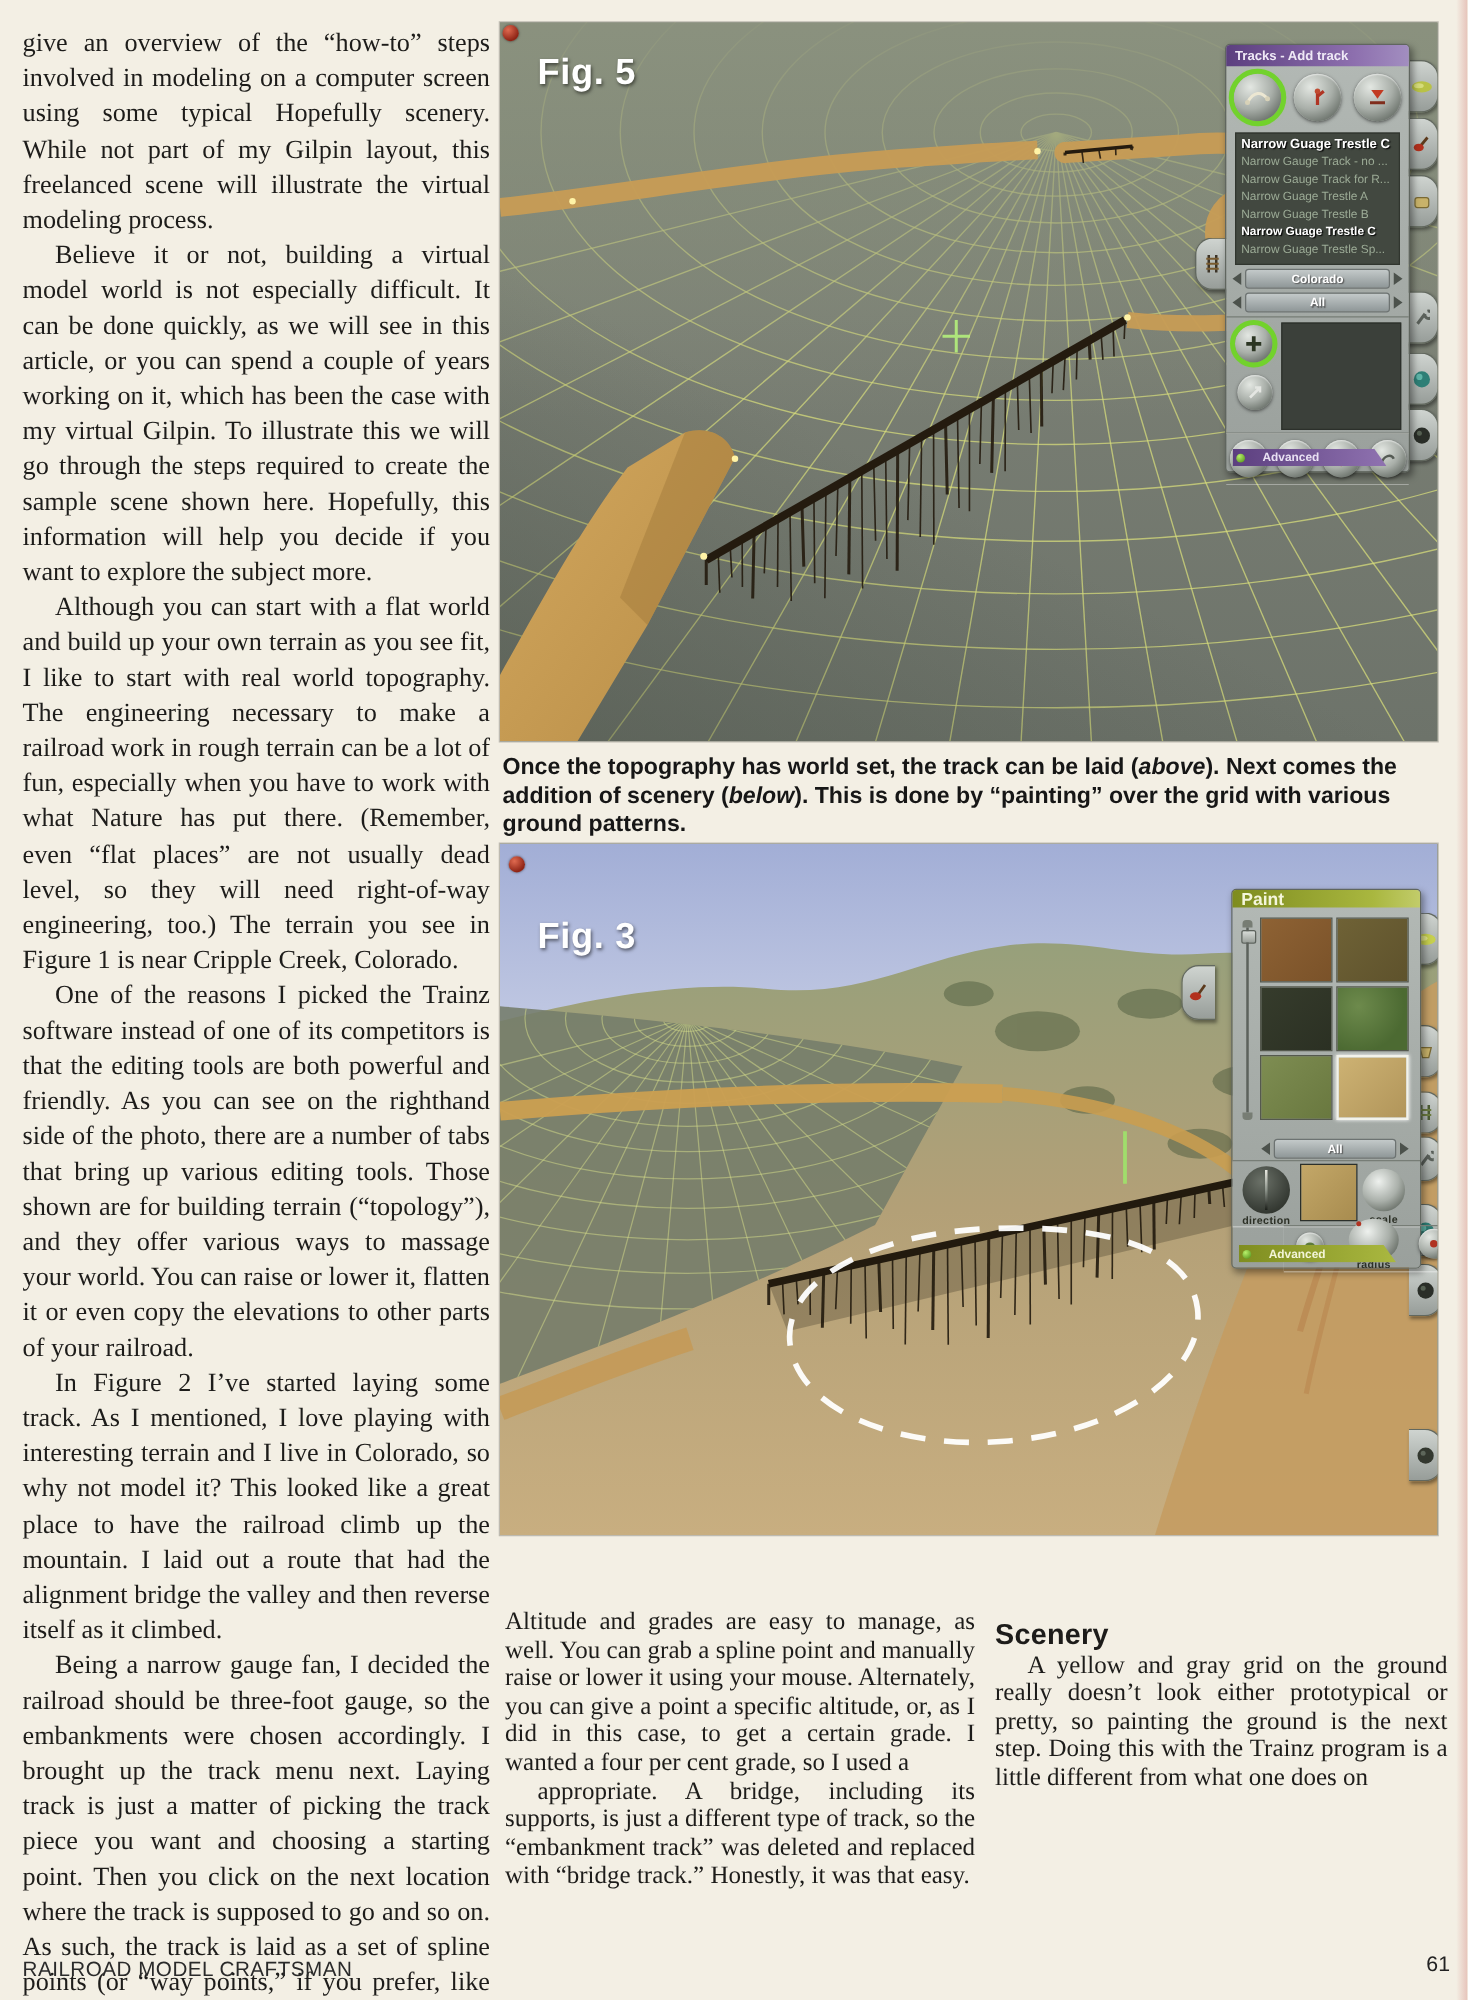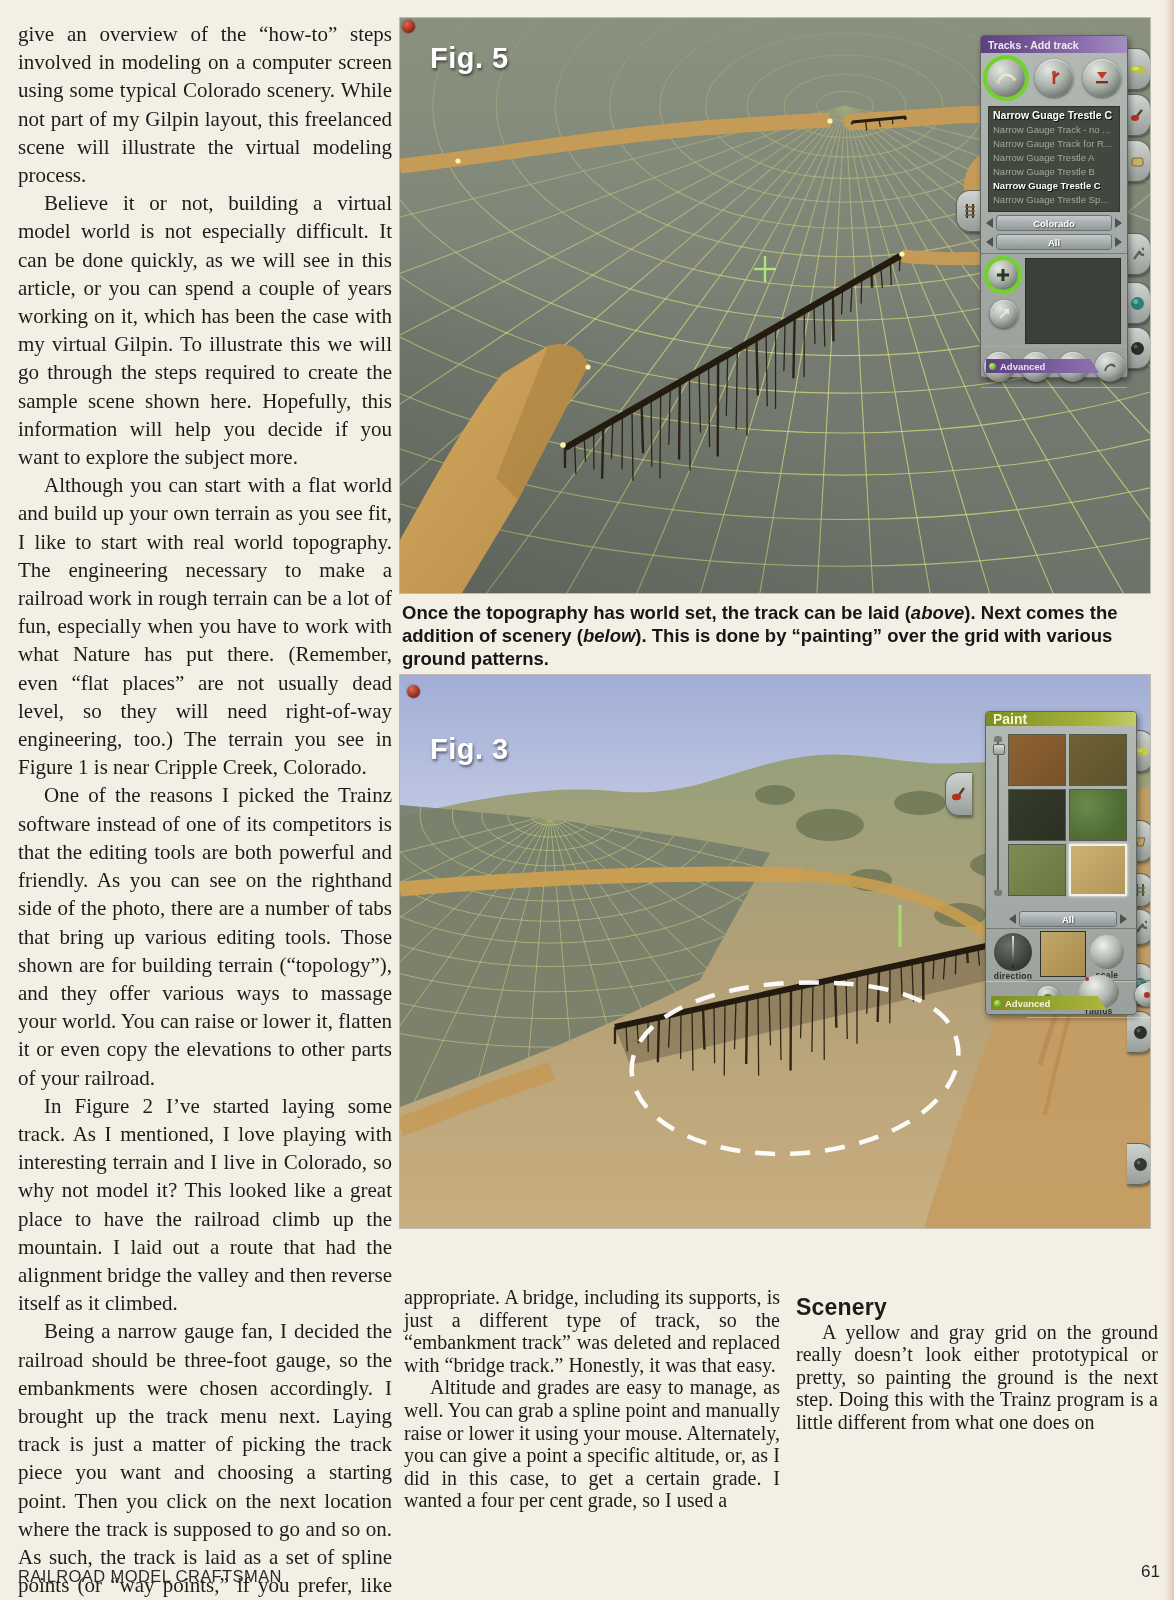--- a/index.html
+++ b/index.html
@@ -59,21 +59,21 @@
   .listbox .itm.on{color:#fff;font-weight:bold;text-shadow:1px 1px 1px #000;}
   .selrow{display:flex;align-items:center;margin:3px 5px;gap:3px;}
   .pill{flex:1;height:14px;border-radius:3px;display:flex;align-items:center;justify-content:center;
        background:linear-gradient(180deg,#c3c9c9,#8f9798);border:1px solid #6d7372;
        font-family:"Liberation Sans",sans-serif;font-weight:bold;font-size:9.5px;color:#fff;
        text-shadow:1px 1px 1px #555;}
   .tri{width:0;height:0;border-top:5px solid transparent;border-bottom:5px solid transparent;}
   .tri.l{border-right:7px solid #4c524c;}
   .tri.r{border-left:7px solid #4c524c;}
   .advstrip{position:absolute;bottom:4px;left:5px;height:14px;width:68%;display:flex;
-       align-items:center;padding-left:14px;font-family:"Liberation Sans",sans-serif;
+       align-items:center;padding-left:24px;font-family:"Liberation Sans",sans-serif;
        font-weight:bold;font-size:9.5px;clip-path:polygon(0 0,92% 0,100% 100%,0 100%);}
   .advstrip.purple{background:linear-gradient(90deg,#5c3f7f,#8f72b0);color:#e9e1f3;}
   .advstrip.olive{background:linear-gradient(90deg,#7f8d20,#aab840);color:#f3f5d8;}
   .advdot{position:absolute;left:3px;top:3.5px;width:7px;height:7px;border-radius:50%;
        background:radial-gradient(circle at 35% 30%,#b8f06a,#4c8a14);}
   .tab{position:absolute;width:26px;height:40px;z-index:4;
        background:linear-gradient(180deg,#cfd4d0,#979d99);border:1px solid #62685f;
        display:flex;align-items:center;justify-content:center;
        box-shadow:1px 2px 3px rgba(0,0,0,.4);}
   .tab.rt{border-left:none;border-radius:0 14px 14px 0;}
@@ -95,21 +95,21 @@
   .vslider .thumb{position:absolute;left:0;top:8px;width:10px;height:9px;border-radius:2px;
        background:linear-gradient(180deg,#d8dcd8,#9aa09a);border:1px solid #5d635d;}
   .vslider .cap{position:absolute;left:1px;width:8px;height:6px;background:#777d74;}
 </style>
 </head>
 <body>
 
 <div class="page-edge"></div>
 
 <div class="col col-left">
-  <p>give an overview of the “how-to” steps involved in modeling on a computer screen using some typical Colorado scenery. While not part of my Gilpin layout, this freelanced scene will illustrate the virtual modeling process.</p>
+  <p>give an overview of the “how-to” steps involved in modeling on a computer screen using some typical Hopefully scenery. While not part of my Gilpin layout, this freelanced scene will illustrate the virtual modeling process.</p>
   <p>Believe it or not, building a virtual model world is not especially difficult. It can be done quickly, as we will see in this article, or you can spend a couple of years working on it, which has been the case with my virtual Gilpin. To illustrate this we will go through the steps required to create the sample scene shown here. Hopefully, this information will help you decide if you want to explore the subject more.</p>
   <p>Although you can start with a flat world and build up your own terrain as you see fit, I like to start with real world topography. The engineering necessary to make a railroad work in rough terrain can be a lot of fun, especially when you have to work with what Nature has put there. (Remember, even “flat places” are not usually dead level, so they will need right-of-way engineering, too.) The terrain you see in Figure 1 is near Cripple Creek, Colorado.</p>
   <p>One of the reasons I picked the Trainz software instead of one of its competitors is that the editing tools are both powerful and friendly. As you can see on the righthand side of the photo, there are a number of tabs that bring up various editing tools. Those shown are for building terrain (“topology”), and they offer various ways to massage your world. You can raise or lower it, flatten it or even copy the elevations to other parts of your railroad.</p>
   <p>In Figure 2 I’ve started laying some track. As I mentioned, I love playing with interesting terrain and I live in Colorado, so why not model it? This looked like a great place to have the railroad climb up the mountain. I laid out a route that had the alignment bridge the valley and then reverse itself as it climbed.</p>
   <p>Being a narrow gauge fan, I decided the railroad should be three-foot gauge, so the embankments were chosen accordingly. I brought up the track menu next. Laying track is just a matter of picking the track piece you want and choosing a starting point. Then you click on the next location where the track is supposed to go and so on. As such, the track is laid as a set of spline points (or “way points,” if you prefer, like you would have on a GPS). If you look at the image, you will see yellow dots along the route. These are the locations of the joints between the “track sections.”</p>
 
 </div>
 
 <div class="fig" id="fig2">
   <svg class="scene" viewBox="0 0 750 575">
@@ -593,22 +593,22 @@
 
   <div class="tab lt" style="left:545px;top:97px;height:42px;">
     <svg width="16" height="16">
         <path d="M13,2 L8,9" stroke="#5c3a1c" stroke-width="2.2"></path>
         <ellipse cx="5.5" cy="11" rx="4.5" ry="3.2" fill="#b2301d"></ellipse>
       </svg>
   </div>
 </div>
 
 <div class="col col-mid">
+  <p>Altitude and grades are easy to manage, as well. You can grab a spline point and manually raise or lower it using your mouse. Alternately, you can give a point a specific altitude, or, as I did in this case, to get a certain grade. I wanted a four per cent grade, so I used a</p>
   <p>appropriate. A bridge, including its supports, is just a different type of track, so the “embankment track” was deleted and replaced with “bridge track.” Honestly, it was that easy.</p>
-  <p>Altitude and grades are easy to manage, as well. You can grab a spline point and manually raise or lower it using your mouse. Alternately, you can give a point a specific altitude, or, as I did in this case, to get a certain grade. I wanted a four per cent grade, so I used a</p>
 </div>
 
 <div class="col col-right">
   <div class="scenery-head">Scenery</div>
   <p style="text-indent:26px;">A yellow and gray grid on the ground really doesn’t look either prototypical or pretty, so painting the ground is the next step. Doing this with the Trainz program is a little different from what one does on</p>
 </div>
 
 <div class="footer">RAILROAD MODEL CRAFTSMAN</div>
 <div class="pagenum">61</div>
 

